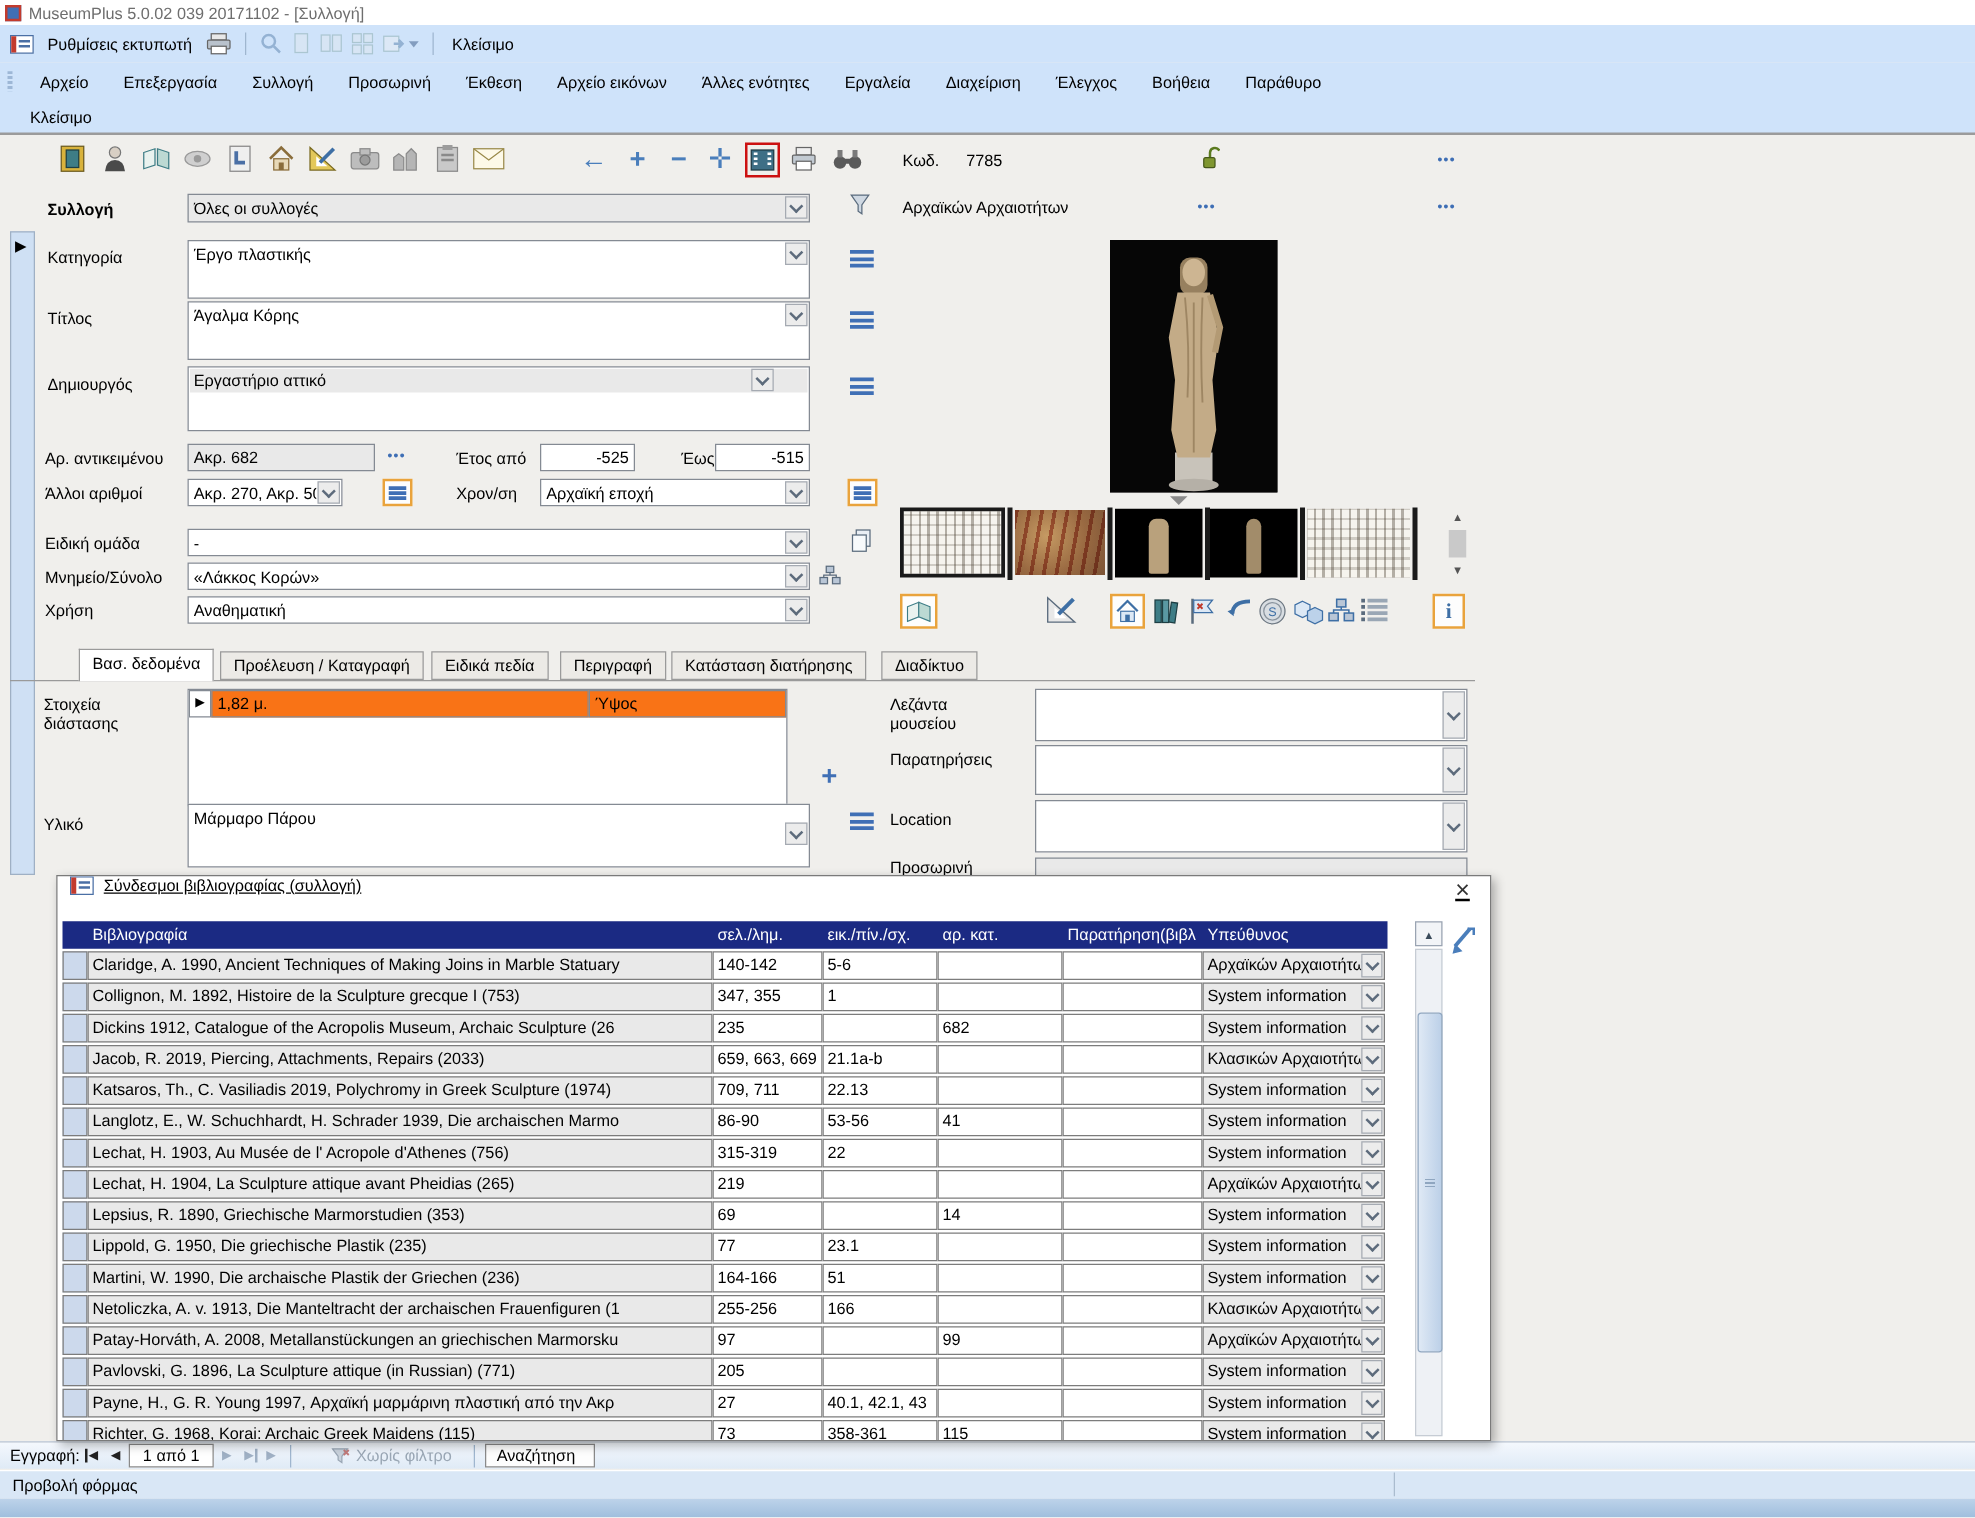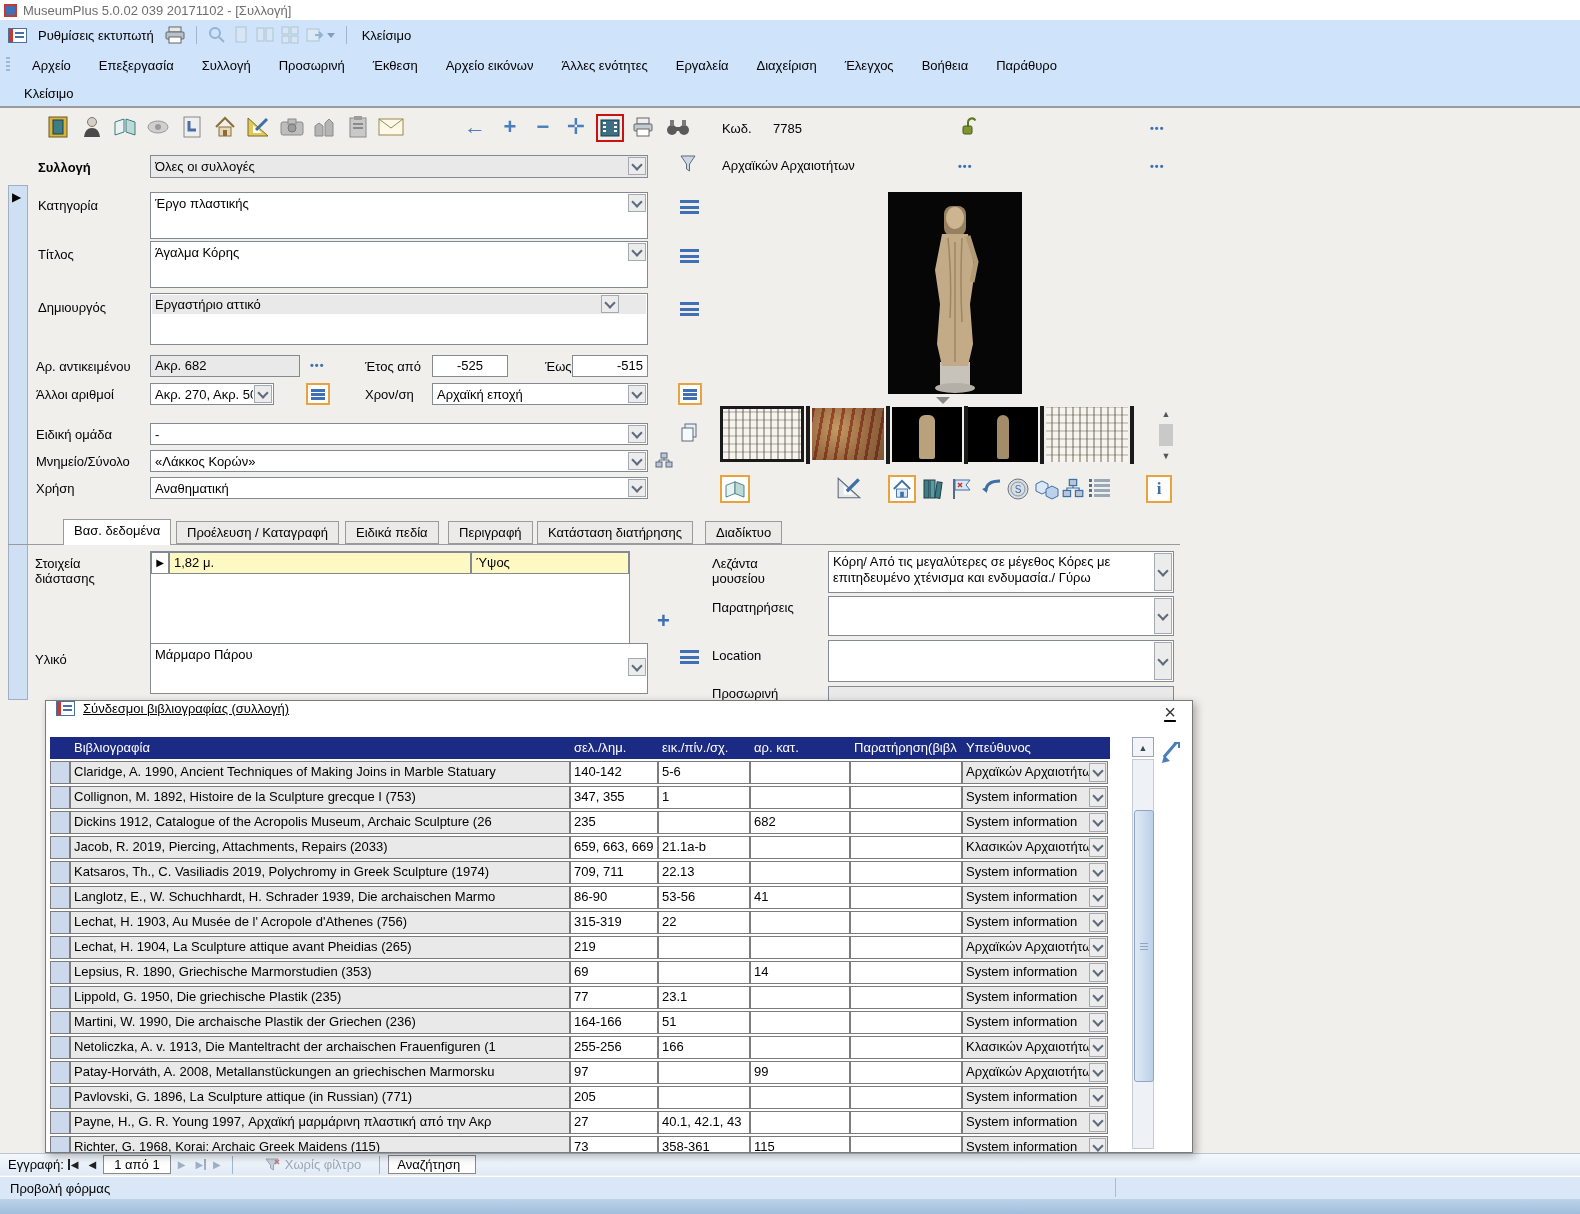--- a/index.html
+++ b/index.html
@@ -45,21 +45,21 @@
   .recarrow{position:absolute;left:12px;top:190px;font-size:12px;color:#000;}
   
   .tab{position:absolute;top:521px;height:23px;padding:3px 10px 0;box-sizing:border-box;border:1px solid #9a9a9a;
     background:#eceae6;white-space:nowrap;}
   .tab.active{background:#fff;height:26px;top:519px;border-bottom:none;z-index:2;}
   .tabline{position:absolute;left:8px;top:544px;width:1172px;height:1px;background:#9a9a9a;}
   
   .dimbox{position:absolute;left:150px;top:551px;width:480px;height:94px;background:#fff;border:1px solid #848a93;box-sizing:border-box;}
   .dimrow{display:flex;height:22px;}
   .dimsel{width:18px;border:1px solid #848a93;box-sizing:border-box;background:#fff;text-align:center;font-size:10px;line-height:20px;}
-  .dimcell{border:1px solid #848a93;box-sizing:border-box;background:#fef9c3;padding:1px 4px;line-height:18px;}
+  .dimcell{border:1px solid #848a93;box-sizing:border-box;background:#f97316;padding:1px 4px;line-height:18px;}
   
   .mainimg{position:absolute;left:888px;top:192px;width:134px;height:202px;background:#000;}
   .imgtri{position:absolute;left:936px;top:397px;width:0;height:0;border-left:7px solid transparent;border-right:7px solid transparent;border-top:7px solid #8a8a8a;}
   .thumb{position:absolute;top:406px;background:#eee;box-sizing:border-box;}
   .tsep{position:absolute;top:406px;width:4px;height:58px;background:#1a1a1a;}
   .manuscript{background:#f6f4ee;background-image:
      repeating-linear-gradient(90deg,transparent 0 5px,rgba(70,60,45,.38) 5px 7px),
      repeating-linear-gradient(0deg,transparent 0 6px,rgba(70,60,45,.22) 6px 8px);}
   .fragment{background:radial-gradient(circle at 35% 40%,#c59a63,#9a6a42 55%,#7c5436),
      repeating-linear-gradient(100deg,rgba(168,44,24,.55) 0 3px,transparent 3px 10px);background-blend-mode:multiply;}
@@ -361,21 +361,21 @@
   <span class="hamb" style="left:680px;top:302px;">
       <i></i>
       <i></i>
       <i></i>
     </span>
 
   <span class="lbl" style="left:36px;top:359px;">Αρ. αντικειμένου</span>
   <div class="inputbox grayfill" style="left:150px;top:355px;width:150px;height:22px;padding:2px 4px;">Ακρ. 682</div>
   <span class="lbl dots" style="left:310px;top:359px;">•••</span>
   <span class="lbl" style="left:365px;top:359px;">Έτος από</span>
-  <div class="inputbox" style="left:432px;top:355px;width:76px;height:22px;padding:2px 4px;text-align:center;">-525</div>
+  <div class="inputbox" style="left:432px;top:355px;width:76px;height:22px;padding:2px 4px;text-align:right;">-525</div>
   <span class="lbl" style="left:545px;top:359px;">Έως</span>
   <div class="inputbox" style="left:572px;top:355px;width:76px;height:22px;padding:2px 4px;text-align:right;">-515</div>
 
   <span class="lbl" style="left:36px;top:387px;">Άλλοι αριθμοί</span>
   <div class="combo" style="left:150px;top:383px;width:124px;height:22px;">
     <span class="val" style="right:20px;">Ακρ. 270, Ακρ. 502</span>
     <span class="dd">
         <i class="chev"></i>
       </span>
   </div>
@@ -577,21 +577,20 @@
       </span>
   </div>
   <span class="hamb" style="left:680px;top:650px;">
       <i></i>
       <i></i>
       <i></i>
     </span>
 
   <span class="lbl" style="left:712px;top:556px;width:80px;white-space:normal;">Λεζάντα μουσείου</span>
   <div class="combo" style="left:828px;top:551px;width:346px;height:42px;">
-    <span class="val val2" style="right:24px;">Κόρη/ Από τις μεγαλύτερες σε μέγεθος Κόρες με επιτηδευμένο χτένισμα και ενδυμασία./ Γύρω</span>
     <span class="dd" style="height:38px;">
         <i class="chev"></i>
       </span>
   </div>
   <span class="lbl" style="left:712px;top:600px;">Παρατηρήσεις</span>
   <div class="combo" style="left:828px;top:596px;width:346px;height:40px;">
     <span class="dd" style="height:36px;">
         <i class="chev"></i>
       </span>
   </div>

